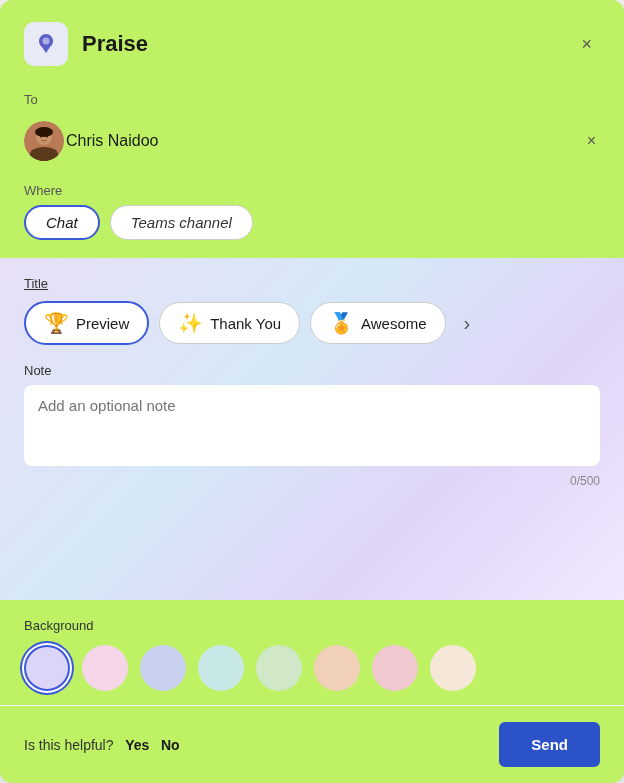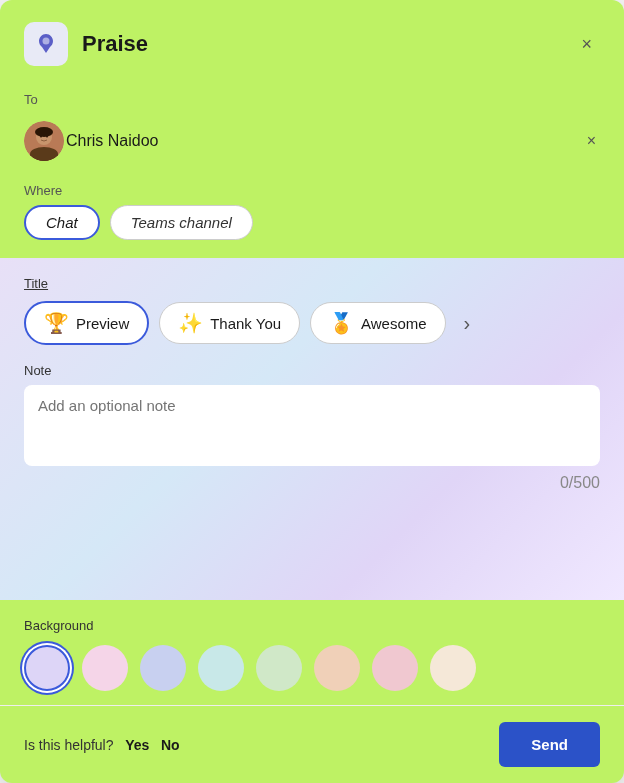--- a/index.html
+++ b/index.html
@@ -197,21 +197,21 @@
       font-size: 15px;
       color: #888;
       resize: none;
       height: 81px;
       background: #fff;
       outline: none;
       font-family: inherit;
     }
     .char-count {
       text-align: right;
-      font-size: 16px;
+      font-size: 12px;
       color: #888;
       margin-top: 4px;
     }
     .background-section {
       padding: 18px 36px 14px 24px;
     }
     .bg-label {
       font-size: 13px;
       color: #333;
       margin-bottom: 12px;

